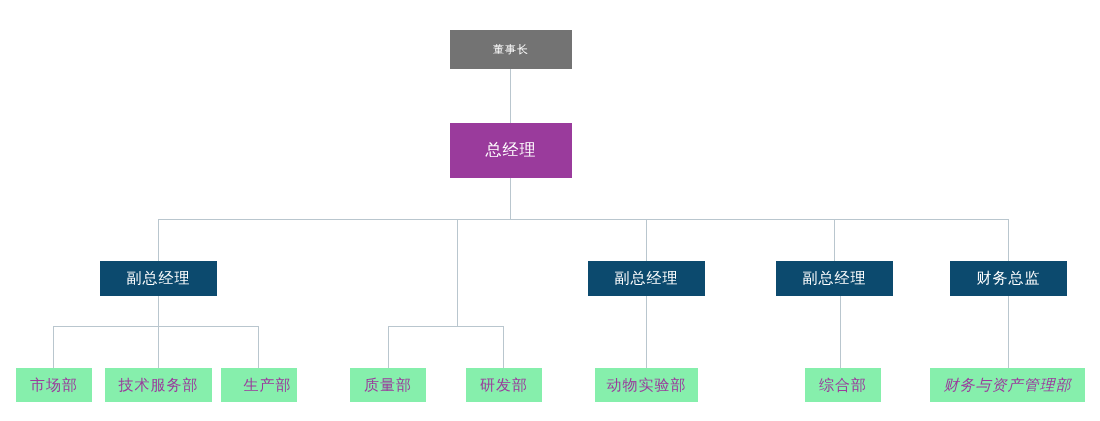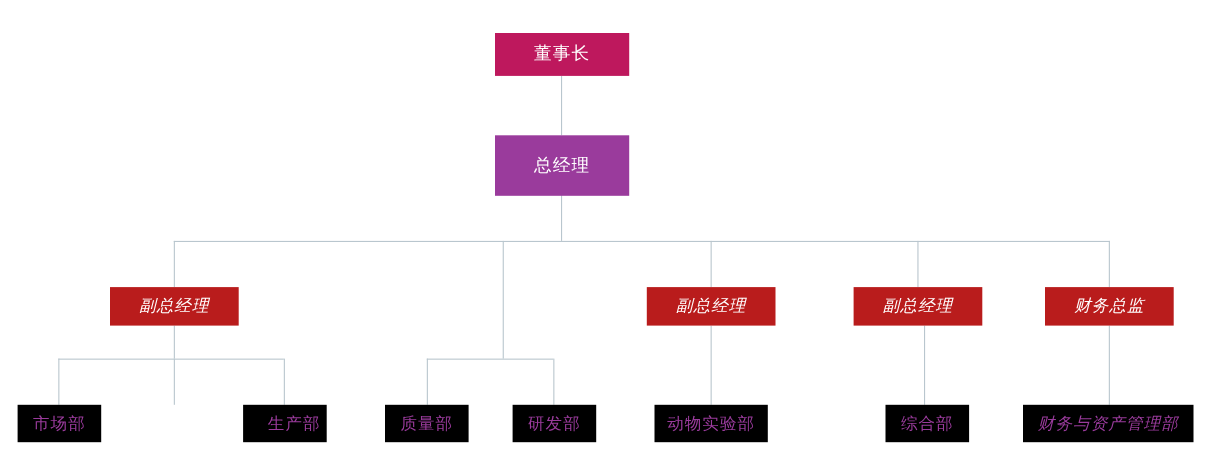--- a/index.html
+++ b/index.html
@@ -21,37 +21,36 @@
     position: absolute;
     display: flex;
     align-items: center;
     justify-content: center;
     box-sizing: border-box;
     white-space: nowrap;
     letter-spacing: 1px;
     z-index: 2;
   }
   .node.level-1 {
-    background: #be185d;
+    background: #737373;
     color: #ffffff;
-    font-size: 16px;
+    font-size: 11px;
   }
   .node.level-2 {
     background: #9a3b9c;
     color: #ffffff;
     font-size: 16px;
   }
   .node.level-3 {
-    background: #b91c1c;
+    background: #0c4a6e;
     color: #ffffff;
     font-size: 15px;
-    font-style: italic;
   }
   .node.leaf {
-    background: #000000;
+    background: #86efac;
     color: #9a3b9c;
     font-size: 15px;
   }
   .connector {
     position: absolute;
     background: #b9c6ce;
     z-index: 1;
   }
   .connector.v { width: 1px; }
   .connector.h { height: 1px; }
@@ -111,20 +110,23 @@
   </div>
 
   <div class="node level-3" style="left:950px; top:261px; width:117px; height:35px;">
     <span>财务总监</span>
   </div>
 
   <div class="node leaf" style="left:16px; top:368px; width:76px; height:34px;">
     <span>市场部</span>
   </div>
 
+  <div class="node leaf" style="left:105px; top:368px; width:107px; height:34px;">
+    <span>技术服务部</span>
+  </div>
 
   <div class="node leaf" style="left:221px; top:368px; width:76px; height:34px;padding-left:17px;">
     <span>生产部</span>
   </div>
 
   <div class="node leaf" style="left:466px; top:368px; width:76px; height:34px;">
     <span>研发部</span>
   </div>
 
   <div class="node leaf" style="left:350px; top:368px; width:76px; height:34px;">

